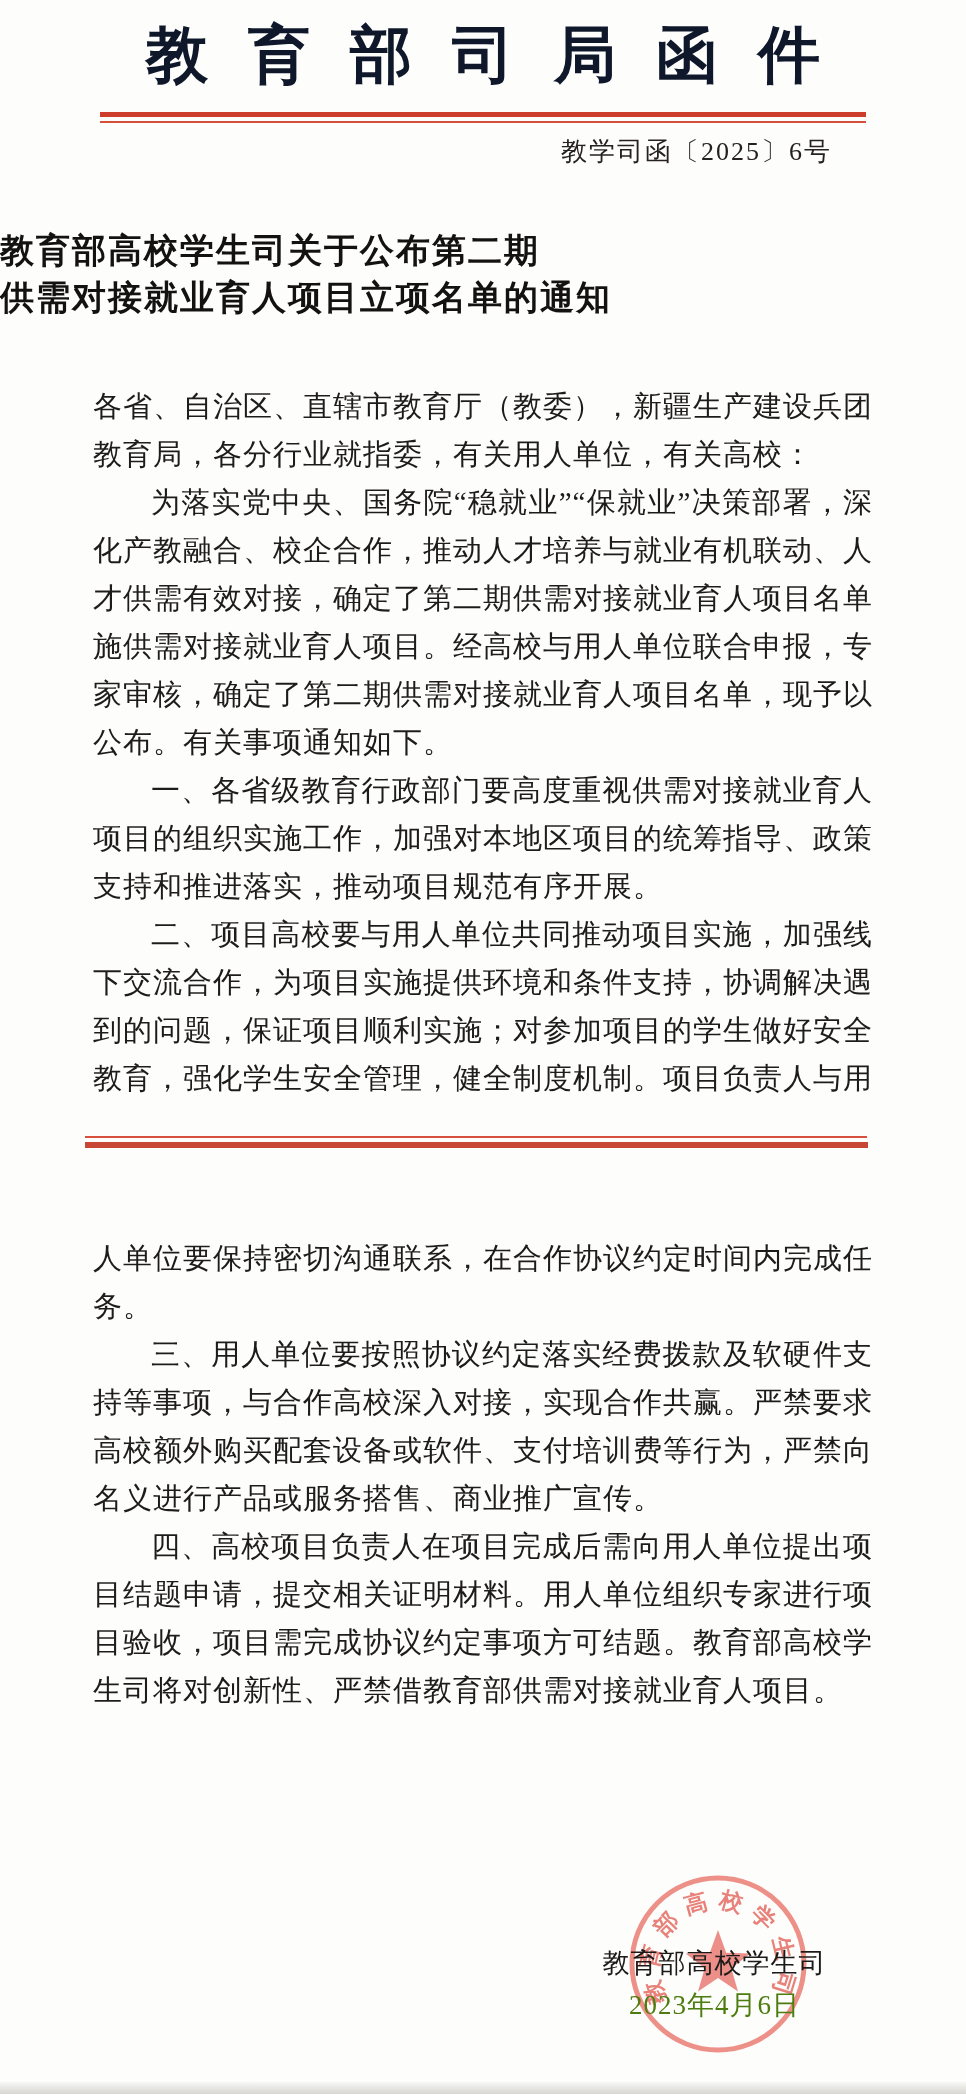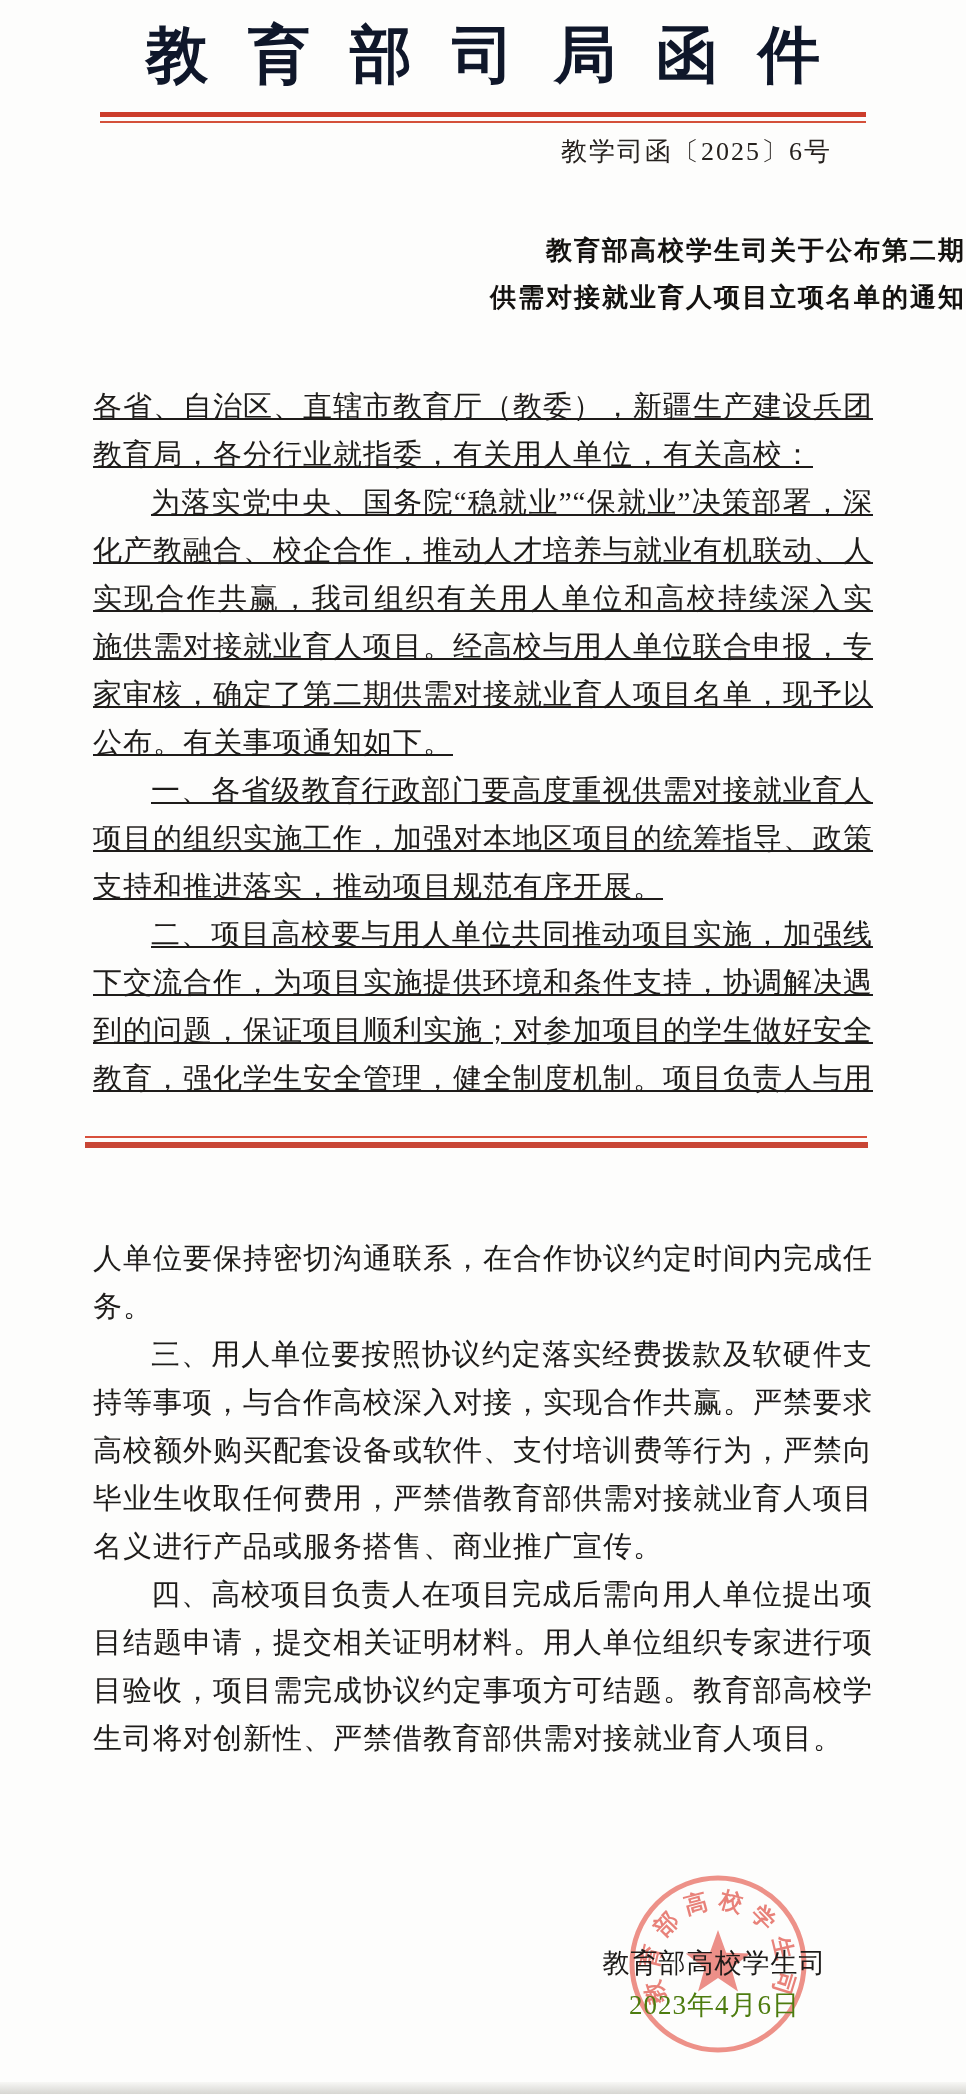--- a/index.html
+++ b/index.html
@@ -24,27 +24,27 @@
   .rule-thick{position:absolute;top:112px;left:100px;width:766px;height:5px;background:#cc3d2b;}
   .rule-thin {position:absolute;top:121px;left:100px;width:766px;height:2px;background:#d4503a;}
   .doc-number{
     position:absolute;top:134px;right:134px;
     font-size:26px;letter-spacing:2px;color:#26211e;
     white-space:nowrap;
   }
   
   .notice-title{
     position:absolute;top:227px;left:0;width:100%;
-    text-align:right;font-weight:bold;
-    font-size:26px;line-height:47px;letter-spacing:2px;
+    text-align:left;font-weight:bold;
+    font-size:34px;line-height:47px;letter-spacing:2px;
     color:#141210;
   }
   
   .body-block{position:absolute;left:93px;width:780px;}
-  #body-page-1{top:382px;text-decoration:underline;}
+  #body-page-1{top:382px;}
   #body-page-2{top:1234px;}
   .body-line{
     font-size:29px;line-height:48px;letter-spacing:1px;
     text-align:justify;text-align-last:justify;
     text-justify:inter-character;
     white-space:nowrap;
   }
   .body-line.end{text-align-last:left;}
   .body-line.ind{text-indent:58px;}
   
@@ -84,21 +84,21 @@
   <div class="notice-title">
     <div>教育部高校学生司关于公布第二期</div>
     <div>供需对接就业育人项目立项名单的通知</div>
   </div>
 
   <div class="body-block" id="body-page-1">
       <div class="body-line">各省、自治区、直辖市教育厅（教委），新疆生产建设兵团</div>
       <div class="body-line end">教育局，各分行业就指委，有关用人单位，有关高校：</div>
       <div class="body-line ind">为落实党中央、国务院“稳就业”“保就业”决策部署，深</div>
       <div class="body-line">化产教融合、校企合作，推动人才培养与就业有机联动、人</div>
-      <div class="body-line">实现合作共赢，我司组织有关用人单位和高校持续深入实</div>
+      <div class="body-line">才供需有效对接，确定了第二期供需对接就业育人项目名单</div>
       <div class="body-line">施供需对接就业育人项目。经高校与用人单位联合申报，专</div>
       <div class="body-line">家审核，确定了第二期供需对接就业育人项目名单，现予以</div>
       <div class="body-line end">公布。有关事项通知如下。</div>
       <div class="body-line ind">一、各省级教育行政部门要高度重视供需对接就业育人</div>
       <div class="body-line">项目的组织实施工作，加强对本地区项目的统筹指导、政策</div>
       <div class="body-line end">支持和推进落实，推动项目规范有序开展。</div>
       <div class="body-line ind">二、项目高校要与用人单位共同推动项目实施，加强线</div>
       <div class="body-line">下交流合作，为项目实施提供环境和条件支持，协调解决遇</div>
       <div class="body-line">到的问题，保证项目顺利实施；对参加项目的学生做好安全</div>
       <div class="body-line">教育，强化学生安全管理，健全制度机制。项目负责人与用</div>
@@ -106,21 +106,20 @@
 
   <div class="divider-thin"></div>
   <div class="divider-thick"></div>
 
   <div class="body-block" id="body-page-2">
       <div class="body-line">人单位要保持密切沟通联系，在合作协议约定时间内完成任</div>
       <div class="body-line end">务。</div>
       <div class="body-line ind">三、用人单位要按照协议约定落实经费拨款及软硬件支</div>
       <div class="body-line">持等事项，与合作高校深入对接，实现合作共赢。严禁要求</div>
       <div class="body-line">高校额外购买配套设备或软件、支付培训费等行为，严禁向</div>
-      <div class="body-line">毕业生收取任何费用，严禁借教育部供需对接就业育人项目</div>
       <div class="body-line end">名义进行产品或服务搭售、商业推广宣传。</div>
       <div class="body-line ind">四、高校项目负责人在项目完成后需向用人单位提出项</div>
       <div class="body-line">目结题申请，提交相关证明材料。用人单位组织专家进行项</div>
       <div class="body-line">目验收，项目需完成协议约定事项方可结题。教育部高校学</div>
       <div class="body-line end">生司将对创新性、严禁借教育部供需对接就业育人项目。</div>
     </div>
 
 
   <svg class="seal" viewBox="0 0 190 190">
     <circle cx="95" cy="95" r="86" fill="none" stroke="rgba(230,103,92,0.72)" stroke-width="5"></circle>

